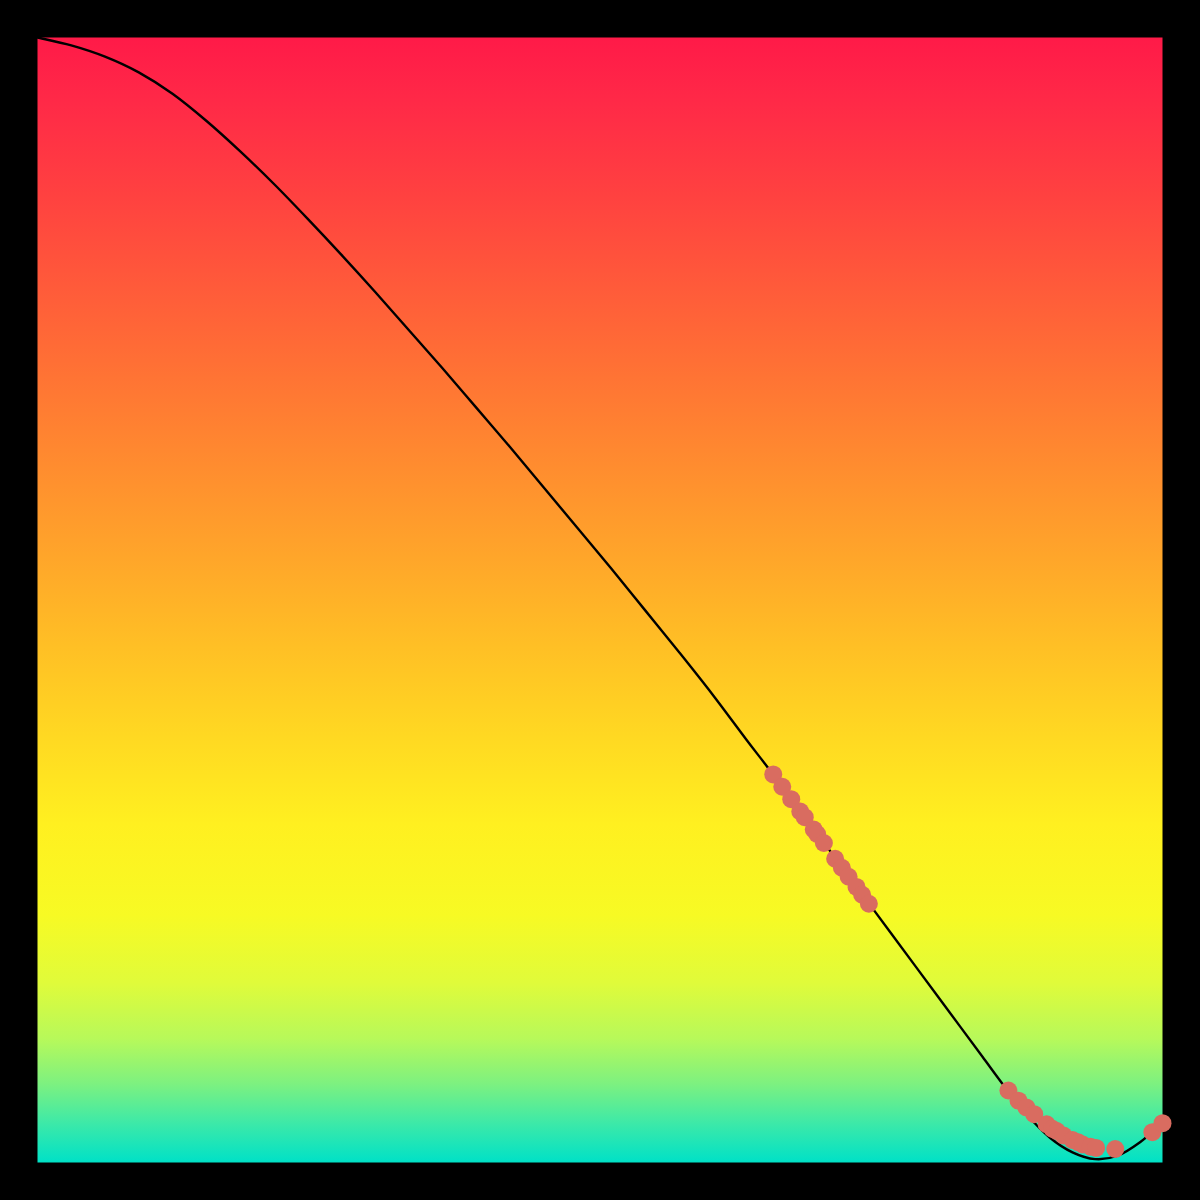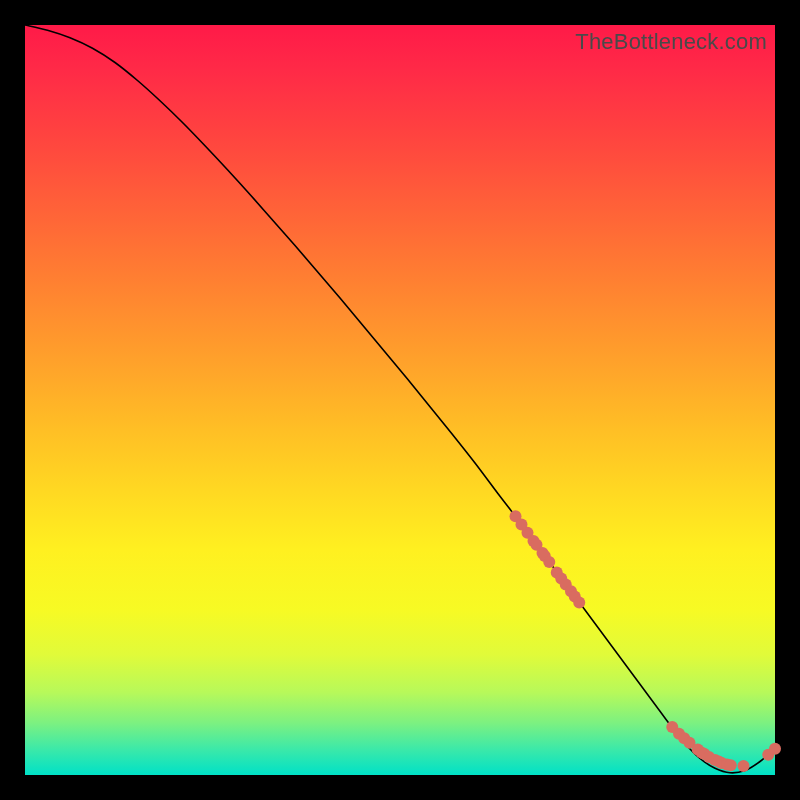--- a/index.html
+++ b/index.html
@@ -63,21 +63,20 @@
   .marker {
     fill: #d96c60;
     stroke: none;
   }
 </style>
 </head>
 <body>
 
 <div class="canvas">
   <div class="plot-area">
-    <span class="watermark">TheBottleneck.com</span>
     <svg class="curve" viewBox="0 0 750 750">
       <path id="curve-path" class="curve-path" d="M 0.00 0.00 C 3.75 0.88, 15.00 3.13, 22.50 5.25 C 30.00 7.38, 37.50 9.75, 45.00 12.75 C 52.50 15.75, 60.00 19.12, 67.50 23.25 C 75.00 27.37, 82.50 32.12, 90.00 37.50 C 97.50 42.88, 105.00 49.13, 112.50 55.50 C 120.00 61.88, 127.50 68.75, 135.00 75.75 C 142.50 82.75, 150.00 90.00, 157.50 97.50 C 165.00 105.00, 172.50 112.87, 180.00 120.75 C 187.50 128.62, 195.00 136.62, 202.50 144.75 C 210.00 152.88, 217.50 161.13, 225.00 169.50 C 232.50 177.88, 240.00 186.50, 247.50 195.00 C 255.00 203.50, 262.50 211.88, 270.00 220.50 C 277.50 229.13, 285.00 238.00, 292.50 246.75 C 300.00 255.50, 307.50 264.13, 315.00 273.00 C 322.50 281.88, 330.00 291.00, 337.50 300.00 C 345.00 309.00, 352.50 318.00, 360.00 327.00 C 367.50 336.00, 375.00 344.88, 382.50 354.00 C 390.00 363.13, 397.50 372.50, 405.00 381.75 C 412.50 391.00, 420.00 400.13, 427.50 409.50 C 435.00 418.88, 442.50 428.25, 450.00 438.00 C 457.50 447.75, 466.25 459.75, 472.50 468.00 C 478.75 476.25, 481.25 479.25, 487.50 487.50 C 493.75 495.75, 503.75 509.13, 510.00 517.50 C 516.25 525.88, 520.00 531.00, 525.00 537.75 C 530.00 544.50, 535.00 551.25, 540.00 558.00 C 545.00 564.75, 550.00 571.50, 555.00 578.25 C 560.00 585.00, 565.00 591.75, 570.00 598.50 C 575.00 605.25, 580.00 612.00, 585.00 618.75 C 590.00 625.50, 595.00 632.25, 600.00 639.00 C 605.00 645.75, 610.00 652.50, 615.00 659.25 C 620.00 666.00, 625.00 672.75, 630.00 679.50 C 635.00 686.25, 640.00 693.25, 645.00 699.75 C 650.00 706.25, 655.00 712.88, 660.00 718.50 C 665.00 724.13, 670.00 729.38, 675.00 733.50 C 680.00 737.63, 685.00 740.88, 690.00 743.25 C 695.00 745.63, 700.00 747.38, 705.00 747.75 C 710.00 748.13, 715.00 747.38, 720.00 745.50 C 725.00 743.63, 730.00 740.13, 735.00 736.50 C 740.00 732.88, 747.50 725.88, 750.00 723.75"></path>
       <g id="markers-group">
           <circle cx="490.50" cy="491.25" r="6" class="marker"></circle>
           <circle cx="496.50" cy="499.50" r="6" class="marker"></circle>
           <circle cx="502.50" cy="507.75" r="6" class="marker"></circle>
           <circle cx="508.50" cy="516.00" r="6" class="marker"></circle>
           <circle cx="511.50" cy="519.75" r="6" class="marker"></circle>
           <circle cx="517.50" cy="528.00" r="6" class="marker"></circle>
           <circle cx="519.75" cy="531.00" r="6" class="marker"></circle>

